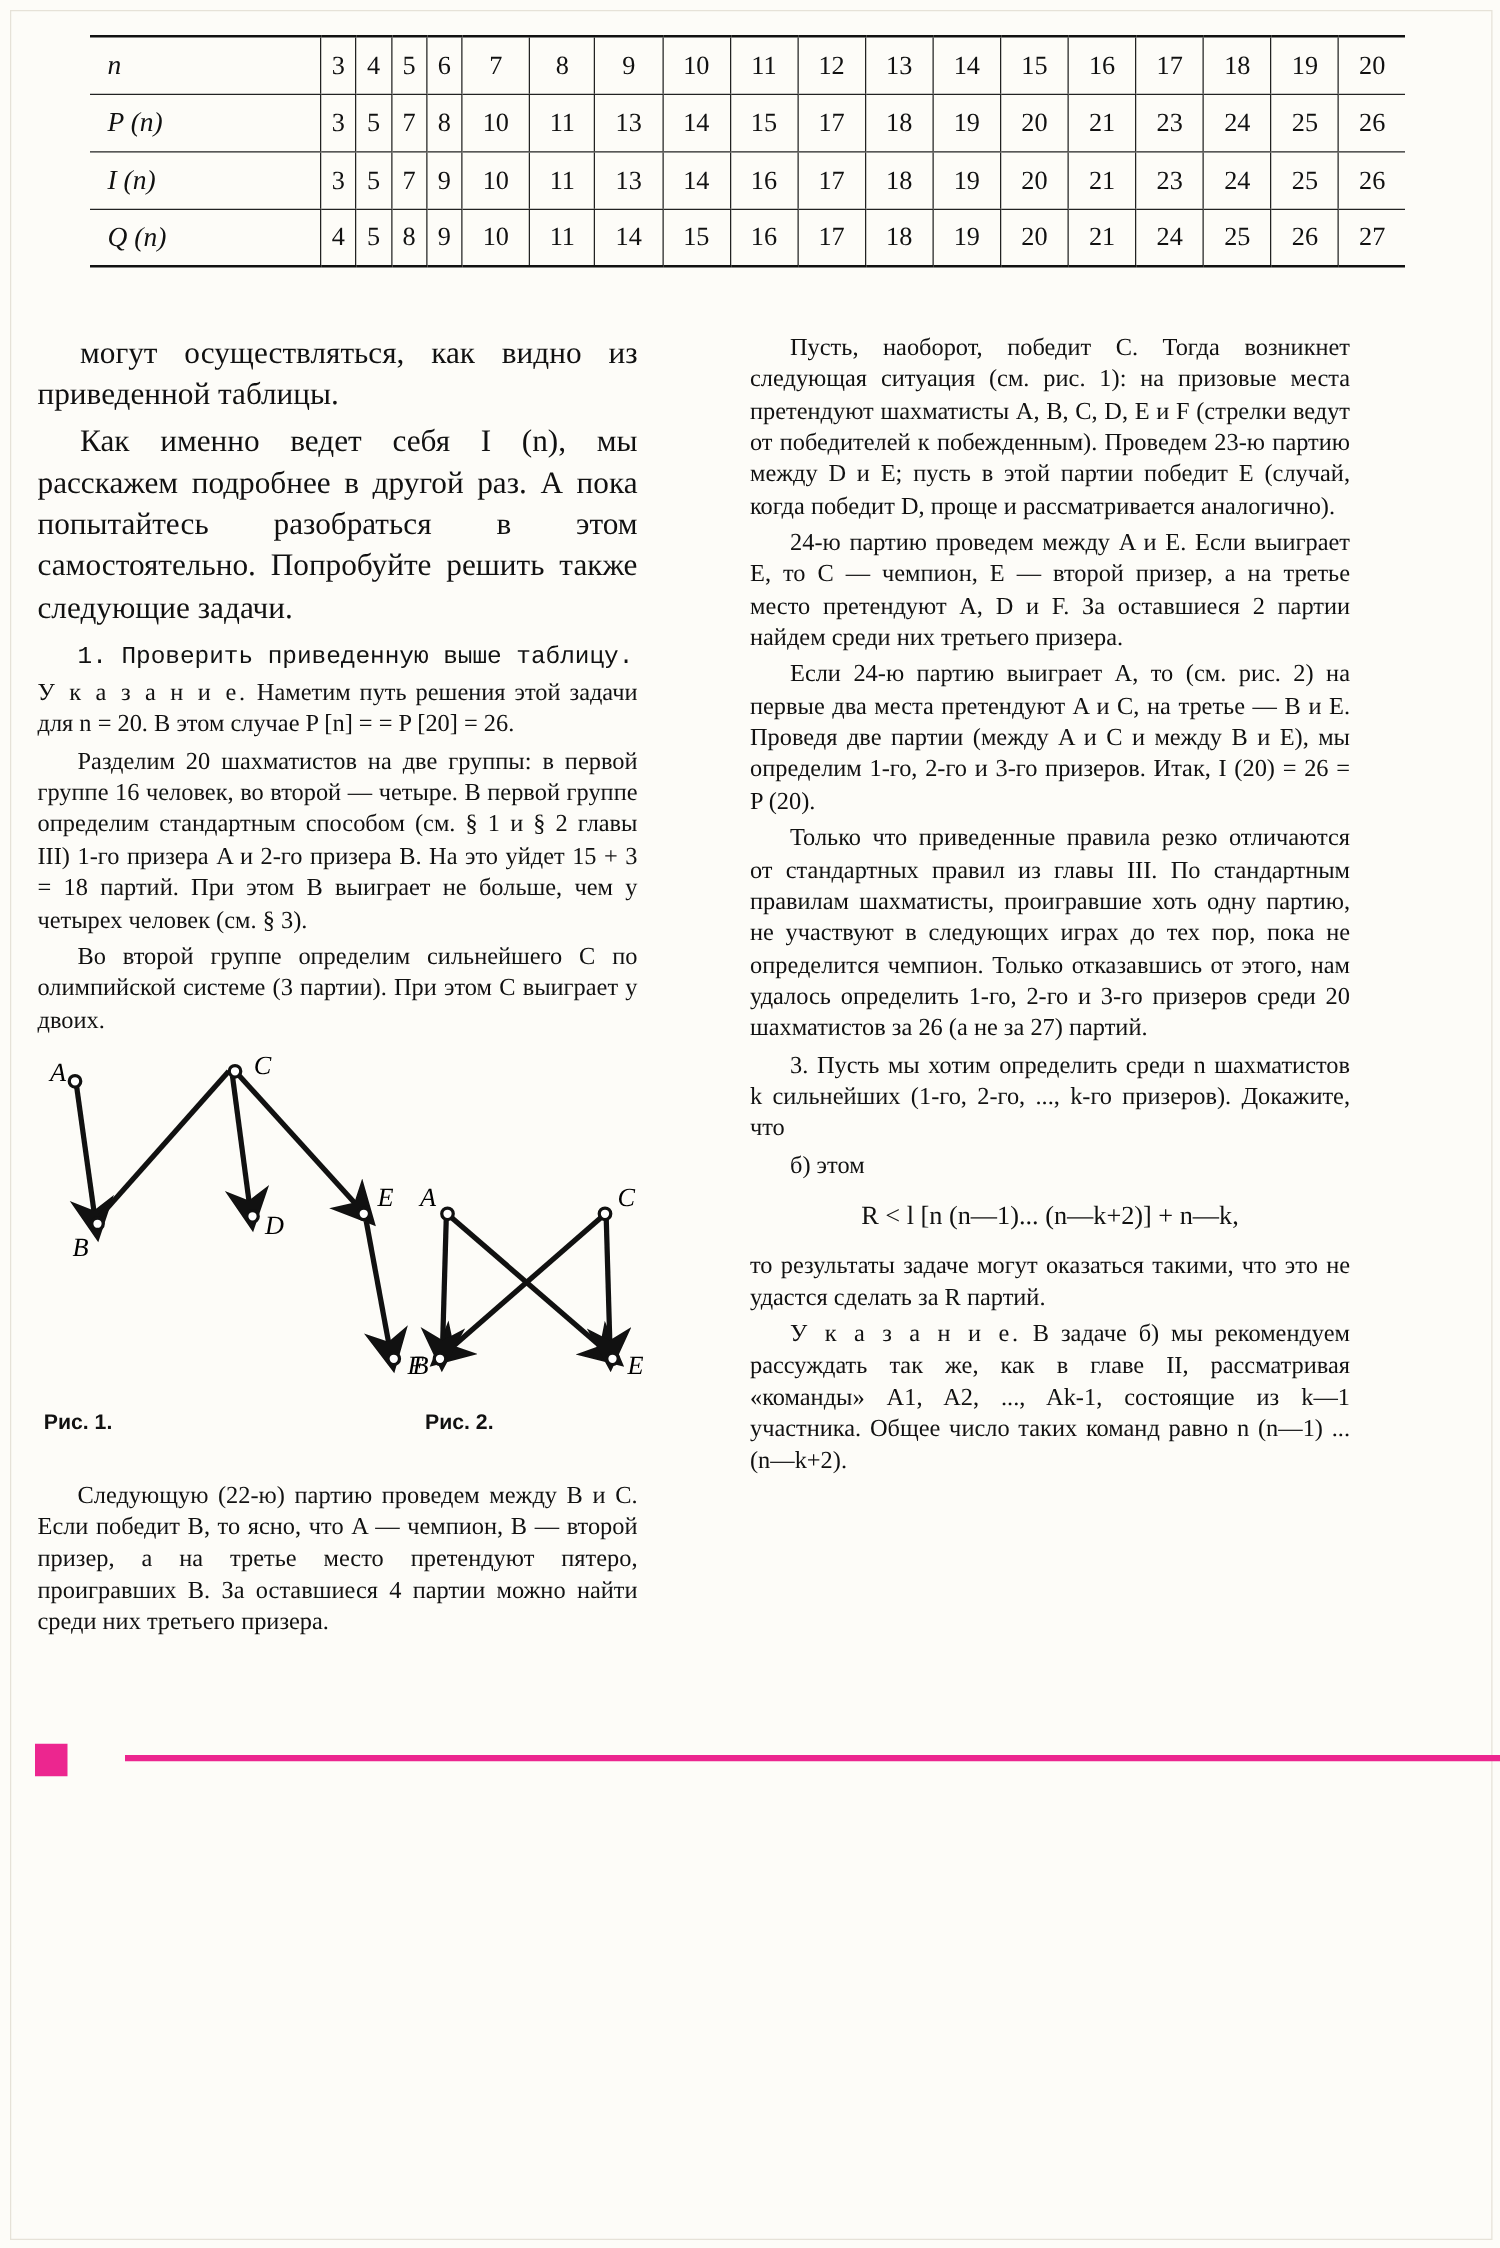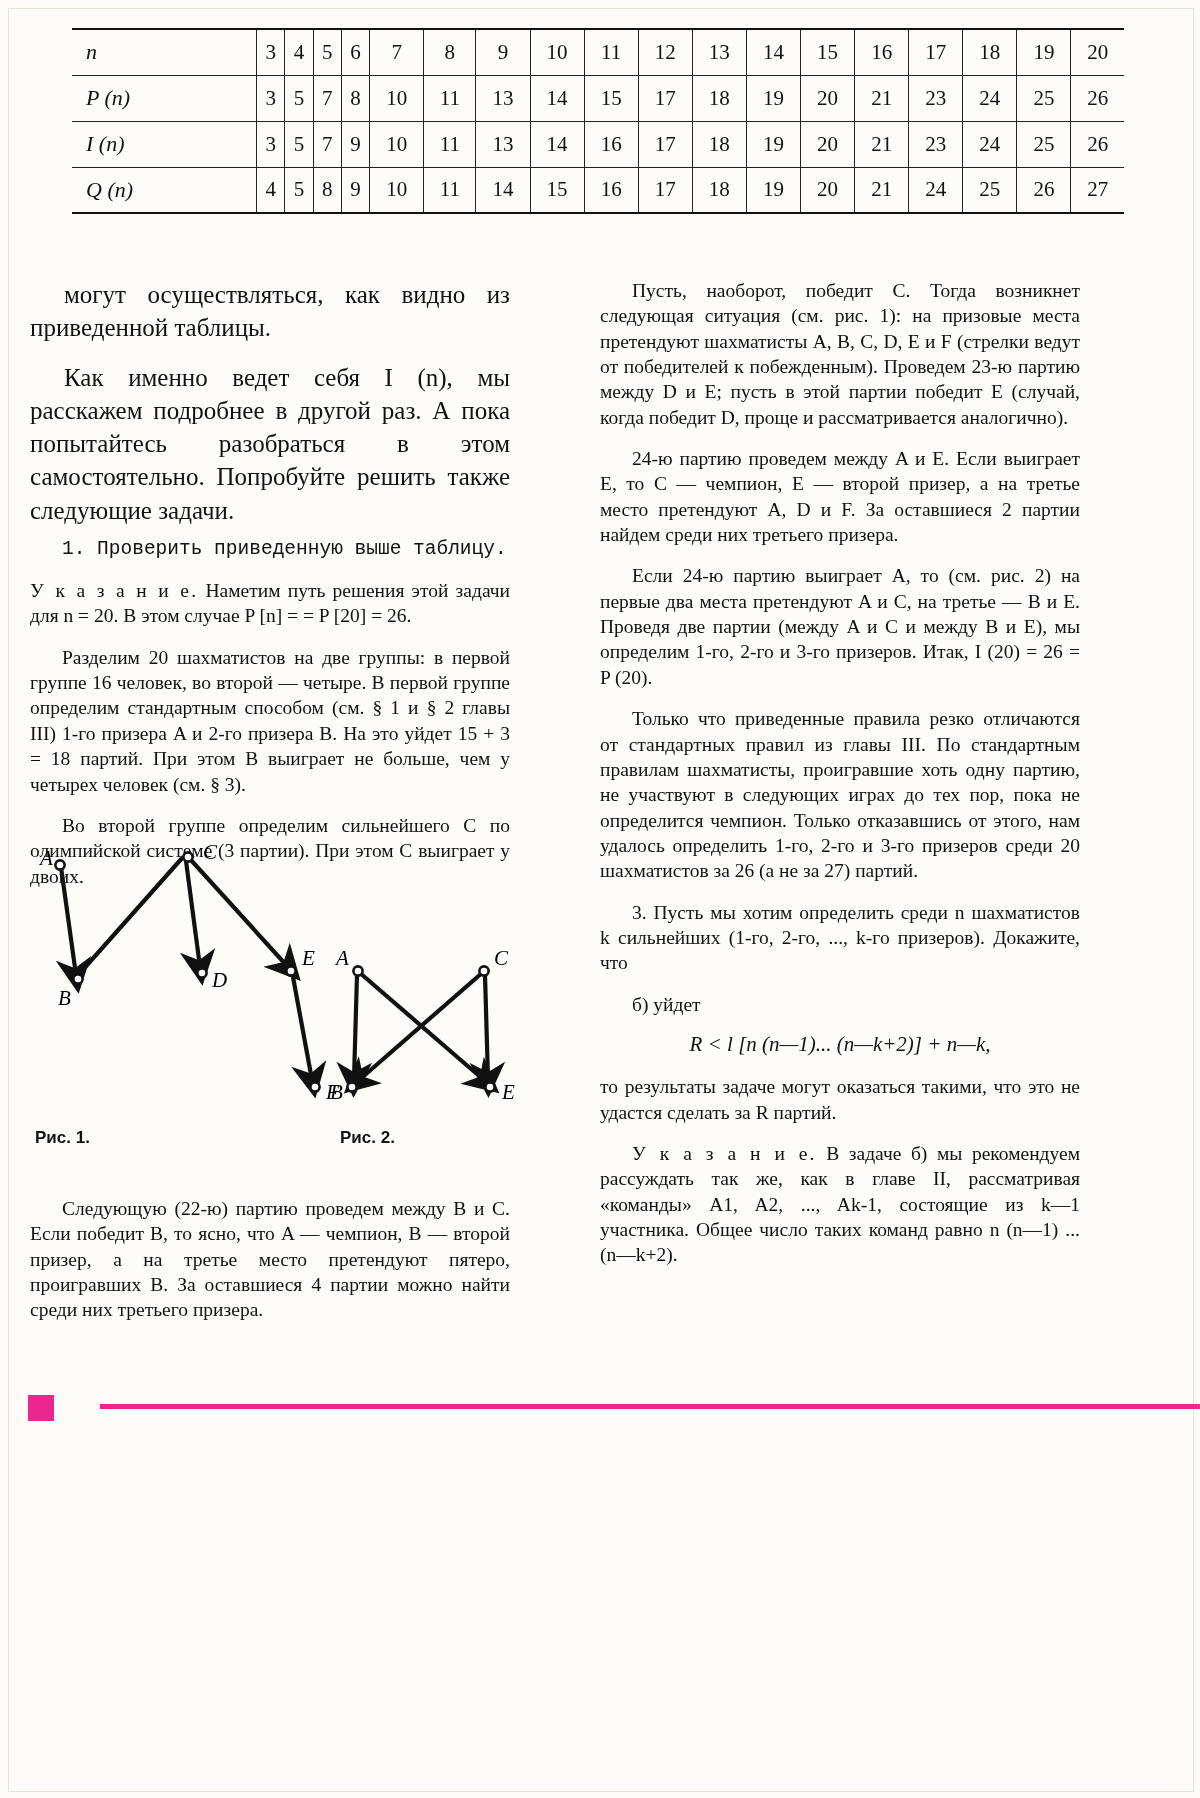--- a/index.html
+++ b/index.html
@@ -53,21 +53,21 @@
     position:absolute;
     top:262px;
     width:480px;
     font-size:19.5px;
     line-height:1.30;
     text-align:justify;
   }
   .col.left{ left:30px; }
   .col.right{ left:600px; }
 
-  p{ margin:16px 0 0 0; text-indent:32px; }
+  p{ margin:4px 0 0 0; text-indent:32px; }
   p.noind{ text-indent:0; }
   .big{
     font-size:25px;
     line-height:1.33;
     text-align:justify;
   }
   .big p{ text-indent:34px; }
 
   .task{ margin-top:4px;font-family:Liberation Mono, monospace; }
   .hint-label{ letter-spacing:2.2px; }
@@ -94,21 +94,20 @@
     left:30px; top:1180px;
     width:480px;
     font-size:19.5px;
     line-height:1.30;
     text-align:justify;
   }
 
   
   .formula{
     text-align:center;
-    font-style:italic;
     font-size:21px;
     margin:14px 0 14px 0;
     text-indent:0;
   }
 
   
   .footer-rule{
     position:absolute;
     left:28px; top:1395px;
     width:1145px; height:16px;
@@ -311,21 +310,21 @@
   <div class="after-fig">
     <p>Следующую (22-ю) партию проведем между B и C. Если победит B, то ясно, что A — чемпион, B — второй призер, а на третье место претендуют пятеро, проигравших B. За оставшиеся 4 партии можно найти среди них третьего призера.</p>
   </div>
 
   <div class="col right">
     <p>Пусть, наоборот, победит C. Тогда возникнет следующая ситуация (см. рис. 1): на призовые места претендуют шахматисты A, B, C, D, E и F (стрелки ведут от победителей к побежденным). Проведем 23-ю партию между D и E; пусть в этой партии победит E (случай, когда победит D, проще и рассматривается аналогично).</p>
     <p>24-ю партию проведем между A и E. Если выиграет E, то C — чемпион, E — второй призер, а на третье место претендуют A, D и F. За оставшиеся 2 партии найдем среди них третьего призера.</p>
     <p>Если 24-ю партию выиграет A, то (см. рис. 2) на первые два места претендуют A и C, на третье — B и E. Проведя две партии (между A и C и между B и E), мы определим 1-го, 2-го и 3-го призеров. Итак, I (20) = 26 = P (20).</p>
     <p>Только что приведенные правила резко отличаются от стандартных правил из главы III. По стандартным правилам шахматисты, проигравшие хоть одну партию, не участвуют в следующих играх до тех пор, пока не определится чемпион. Только отказавшись от этого, нам удалось определить 1-го, 2-го и 3-го призеров среди 20 шахматистов за 26 (а не за 27) партий.</p>
     <p>3. Пусть мы хотим определить среди n шахматистов k сильнейших (1-го, 2-го, ..., k-го призеров). Докажите, что</p>
-    <p>б) уйдет</p>
+    <p>б) этом</p>
     <p class="formula">R &lt; l [n (n—1)... (n—k+2)] + n—k,</p>
     <p class="noind">то результаты задаче могут оказаться такими, что это не удастся сделать за R партий.</p>
     <p><span class="hint-label">У к а з а н и е.</span> <span>В задаче б) мы рекомендуем рассуждать так же, как в главе II, рассматривая «команды» A1, A2, ..., Ak-1, состоящие из k—1 участника. Общее число таких команд равно n (n—1) ... (n—k+2).</span></p>
   </div>
 
   <div class="footer-rule">
     <div class="footer-sq"></div>
     <div class="footer-line"></div>
   </div>
 

